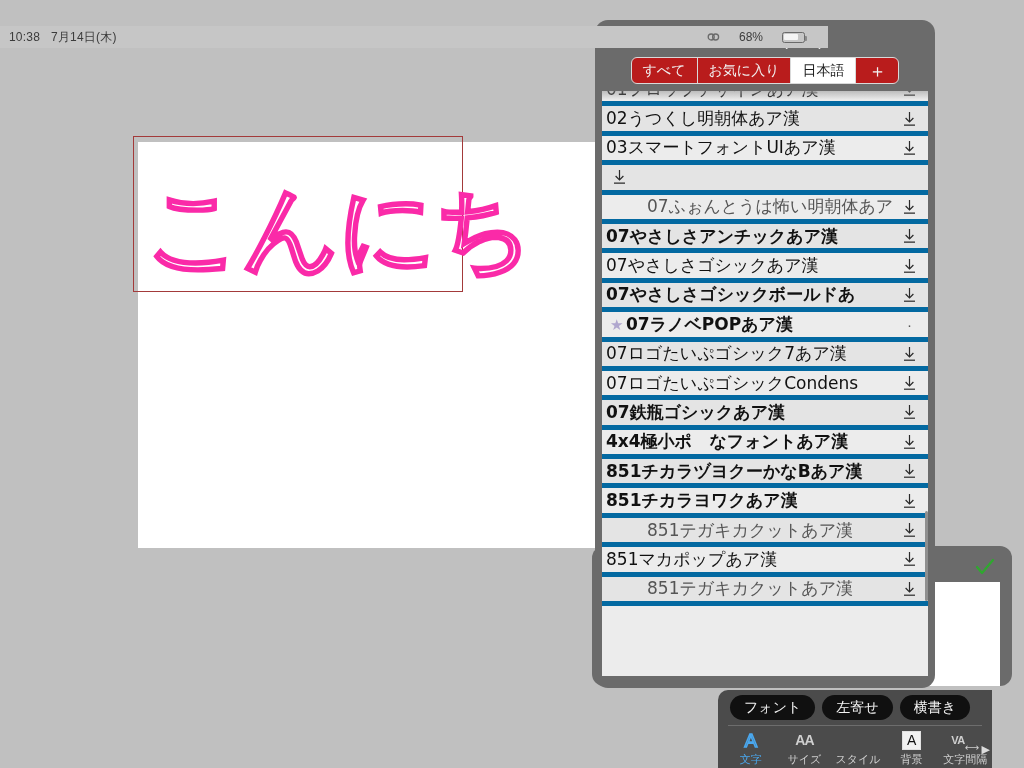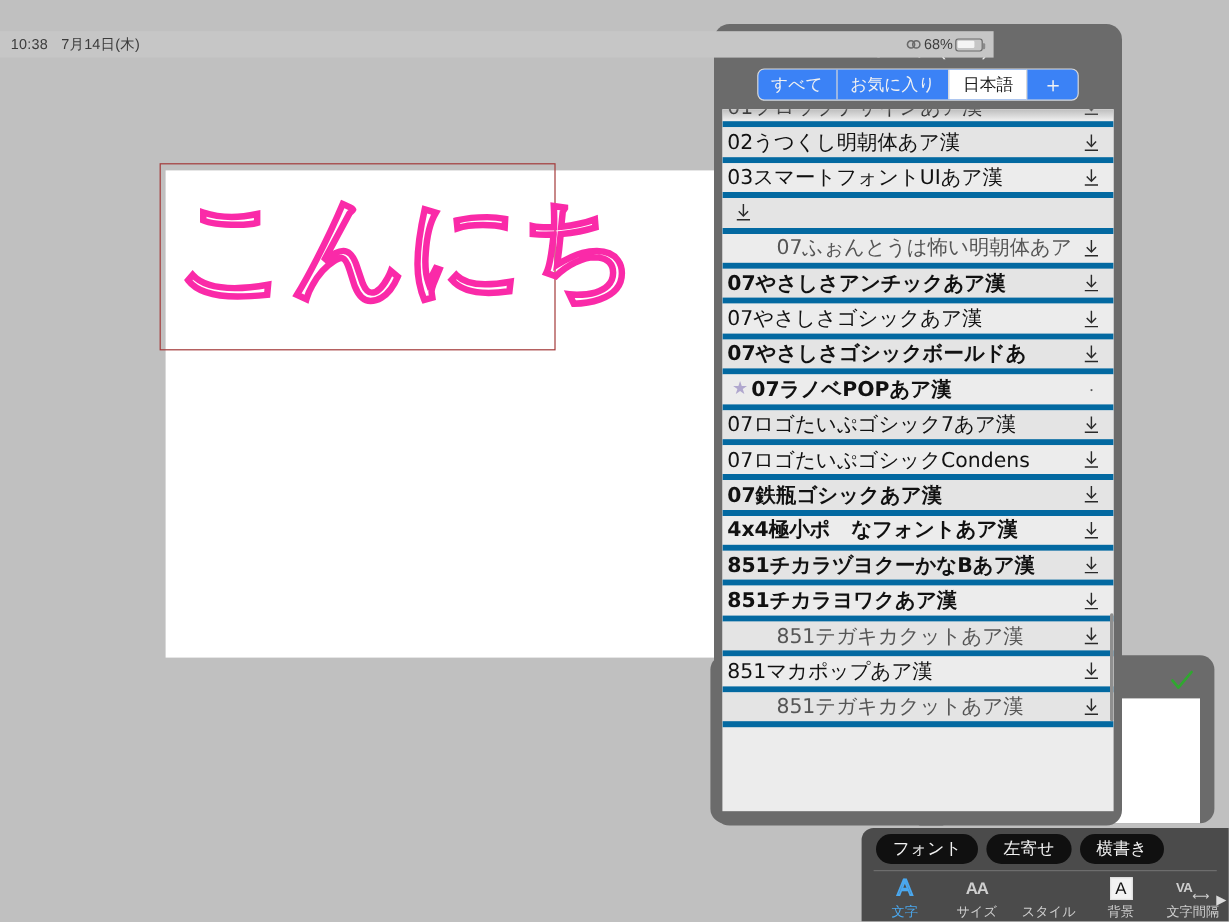--- a/index.html
+++ b/index.html
@@ -14,21 +14,21 @@
   #statusbar {
     position: absolute; top: 0; left: 0; width: 828px; height: 22px;
     background: #c6c6c6;
     display: flex; 
     font-size: 12px; color: #3c3c3c;
     z-index: 60;
     margin-top: 26px;
   }
   #statusbar .left { display: flex; align-items: center; gap: 11px; padding-left: 9px; }
   #statusbar .right {
-    margin-left: auto; display: flex; align-items: center; gap: 2px; padding-right: 9px;
+    margin-left: auto; display: flex; align-items: center; gap: 19px; padding-right: 23px;
   }
   .sb-time { font-size: 12px; letter-spacing: .2px; }
   .sb-date { font-size: 12px; letter-spacing: .2px; }
   .sb-pct { font-size: 12px; }
   .rotlock-icon { display:inline-block; width:13px; height:12px; position:relative; }
   .rotlock-icon svg { display:block; }
   .batt {
     width: 23px; height: 11px; border: 1.3px solid #6a6a6a; border-radius: 2.5px;
     position: relative; display: inline-block;
   }
@@ -49,25 +49,25 @@
     z-index: 5;
   }
   #textbox {
     position: absolute; left: 133px; top: 136px;
     width: 330px; height: 156px;
     border: 1.6px solid #a33a3a;
     z-index: 6;
   }
   #textbox .txt {
     position: absolute;
-    left: 12px; top: 4px;
+    left: 12px; top: 20px;
     font-size: 96px;
     line-height: 146px;
     white-space: nowrap;
-    font-family: Liberation Mono, monospace;
+    font-family: Liberation Serif, serif;
     font-weight: 700;
     color: transparent;
     -webkit-text-stroke: 2.4px #fa2aa8;
     letter-spacing: -2px;
   }
 
   
   #backpanel {
     position: absolute; left: 592px; top: 546px;
     width: 420px; height: 140px;
@@ -97,21 +97,21 @@
   #fontpopup .pop-title {
     text-align: center; color: #f0f0f0;
     font-size: 17px; padding-top: 9px; padding-bottom: 5px;
     letter-spacing: .5px;
   }
   .segwrap { display: flex; justify-content: center; padding-bottom: 7px; }
   .seg {
     display: flex; align-items: stretch;
     border: 1.2px solid #d9d9d9; border-radius: 6px; overflow: hidden;
     height: 27px;
-    background: #3b82f6;
+    background: #b91c1c;
   }
   .seg .segbtn {
     display: flex; align-items: center; justify-content: center;
     padding: 0 11px;
     font-size: 14px; color: #f2f2f2;
     border-right: 1.2px solid #d9d9d9;
     white-space: nowrap;
     cursor: default;
   }
   .seg .segbtn:last-child { border-right: none; }
@@ -171,21 +171,21 @@
     position: absolute; left: 170px; bottom: -9px;
     width: 0; height: 0;
     border-left: 11px solid transparent;
     border-right: 11px solid transparent;
     border-top: 10px solid #6b6b6b;
   }
 
   
   #bottombar {
     position: absolute; left: 718px; top: 690px;
-    width: 306px; height: 78px;
+    width: 274px; height: 78px;
     background: #4b4b4b;
     border-top-left-radius: 10px;
     z-index: 30;
   }
   .pillrow {
     display: flex; gap: 7px; padding: 5px 8px 0 12px;
     align-items: center;
   }
   .pill {
     background: #101010; color: #f2f2f2;

